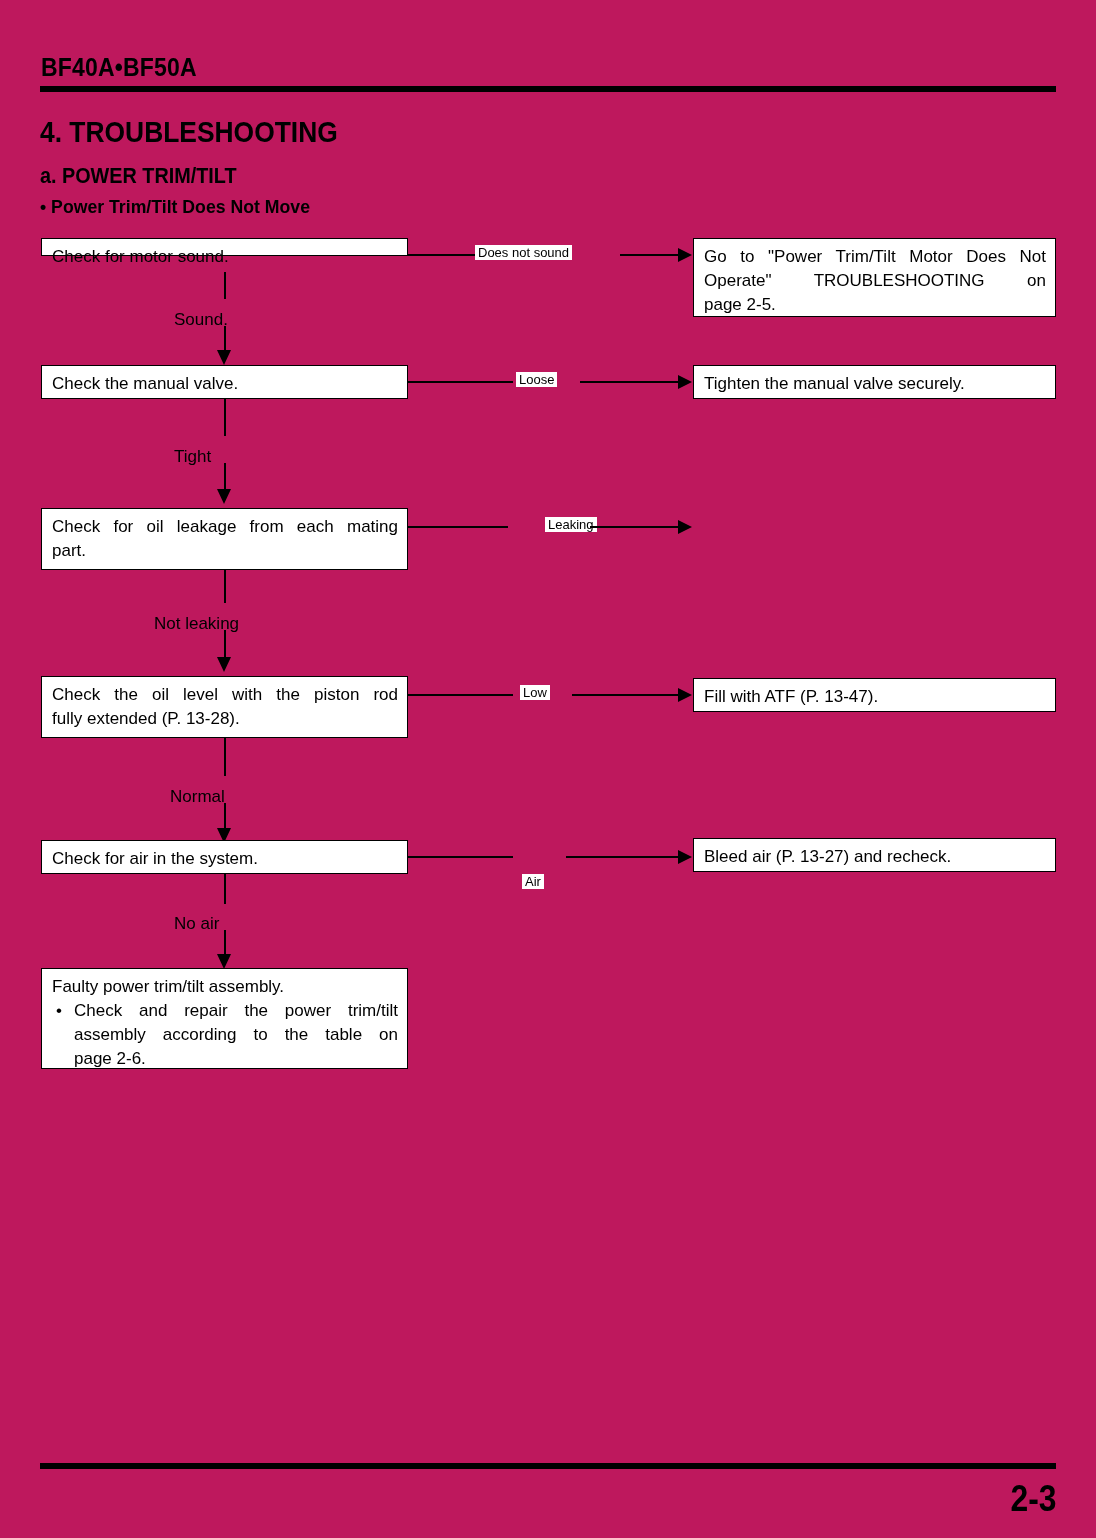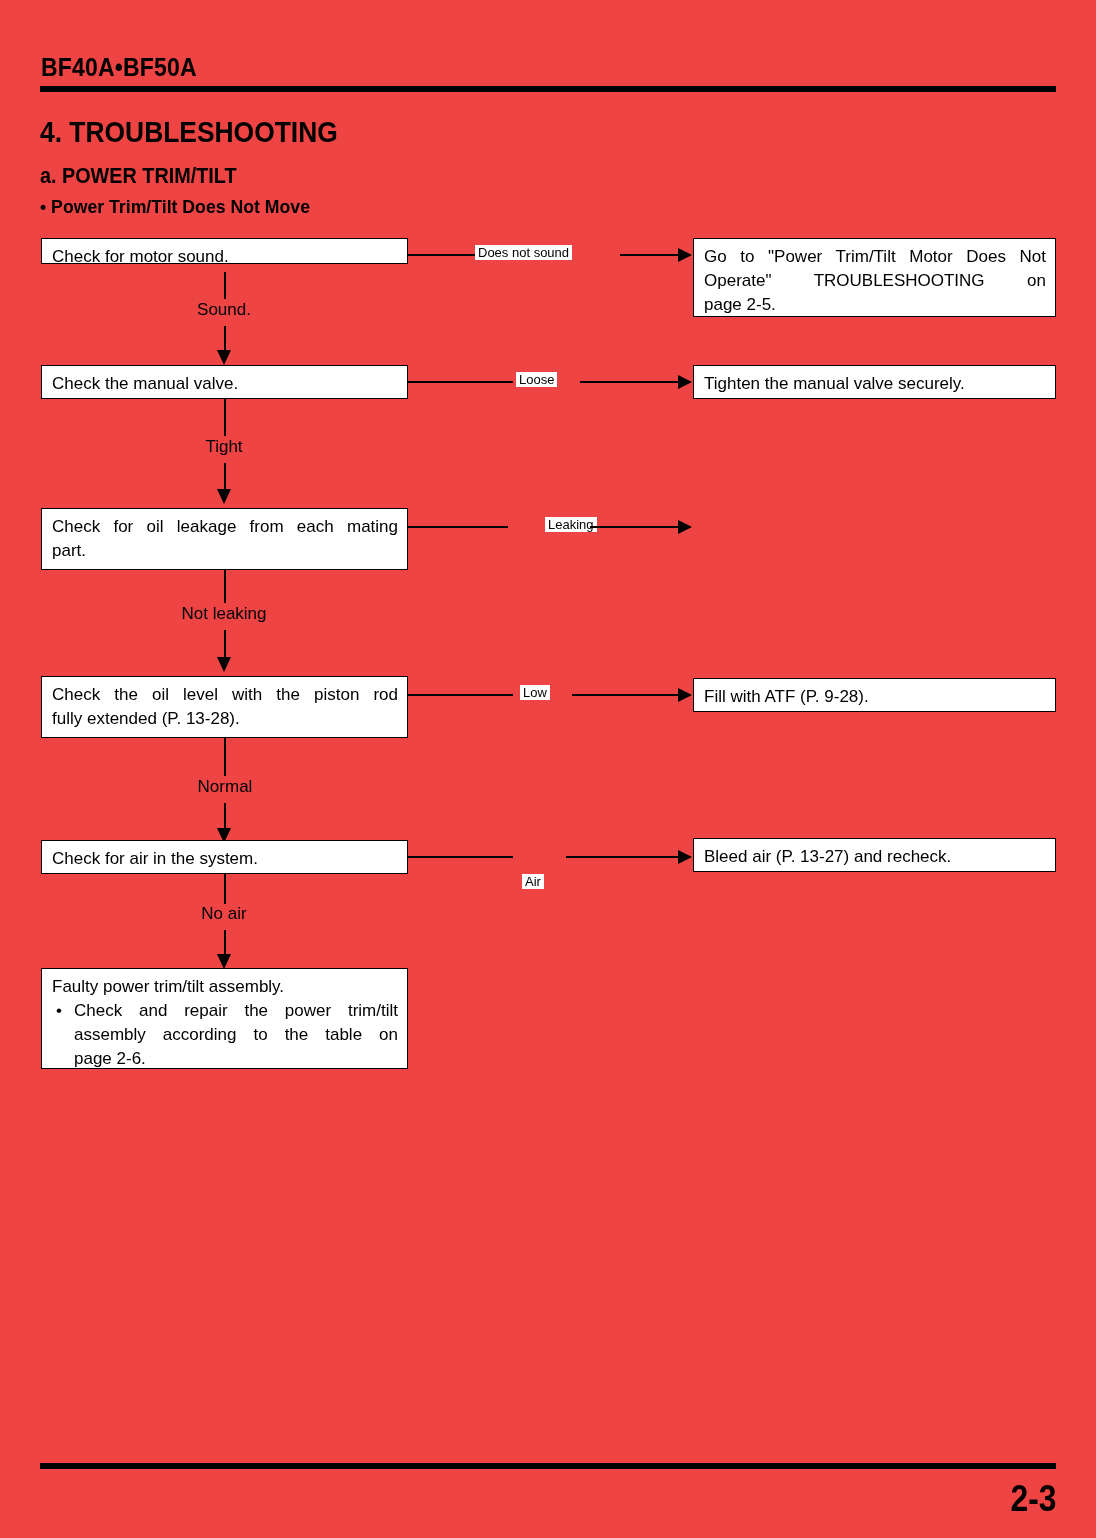--- a/index.html
+++ b/index.html
@@ -9,21 +9,21 @@
     background: #ffffff;
   }
   body {
     font-family: "Liberation Sans", sans-serif;
     color: #000000;
   }
   #page {
     position: relative;
     width: 1096px;
     height: 1538px;
-    background: #ef4444;
+    background: #be185d;
     overflow: hidden;
     text-decoration: underline;
   }
 
   
   .model-title {
     position: absolute;
     left: 41px;
     top: 53px;
     font-size: 25px;
@@ -140,21 +140,22 @@
     position: absolute;
     font-size: 13px;
     white-space: nowrap;
     background: #fff;
     padding: 0 3px;
   }
   .step-label {
     position: absolute;
     font-size: 17px;
     white-space: nowrap;
-    text-align: center;
+    text-align: left;
+    margin-top: 10px;
   }
 
   
   .footer-rule {
     position: absolute;
     left: 40px;
     top: 1463px;
     width: 1016px;
     height: 6px;
     background: #000;
@@ -175,21 +176,21 @@
 
 <div id="page">
 
   <div class="model-title">BF40A•BF50A</div>
   <div class="header-rule"></div>
 
   <div class="h-main">4. TROUBLESHOOTING</div>
   <div class="h-sub">a. POWER TRIM/TILT</div>
   <div class="h-bullet">• Power Trim/Tilt Does Not Move</div>
 
-  <div class="fbox left nojust" style="top:238px; height:26px;">
+  <div class="fbox left nojust" style="top:238px; height:18px;">
     <span class="line">Check for motor sound.</span>
   </div>
   <div class="hline" style="left:408px; top:254px; width:105px;"></div>
   <div class="conn-label" style="left:475px; top:245px;">Does not sound</div>
   <div class="hline" style="left:620px; top:254px; width:60px;"></div>
   <div class="arrow-right" style="left:678px; top:248px;"></div>
   <div class="fbox right nojust" style="top:238px; height:79px;">
     <span class="just-line">Go to "Power Trim/Tilt Motor Does Not</span>
     <span class="just-line">Operate" TROUBLESHOOTING on</span>
     <span class="line">page 2-5.</span>
@@ -229,21 +230,21 @@
 
   <div class="fbox left" style="top:676px; height:62px;">
     <span class="just-line">Check the oil level with the piston rod</span>
     <span class="line">fully extended (P. 13-28).</span>
   </div>
   <div class="hline" style="left:408px; top:694px; width:105px;"></div>
   <div class="conn-label" style="left:520px; top:685px;">Low</div>
   <div class="hline" style="left:572px; top:694px; width:108px;"></div>
   <div class="arrow-right" style="left:678px; top:688px;"></div>
   <div class="fbox right nojust" style="top:678px; height:34px;">
-    <span class="line">Fill with ATF (P. 9-28).</span>
+    <span class="line">Fill with ATF (P. 13-47).</span>
   </div>
   <div class="vline" style="left:224px; top:738px; height:38px;"></div>
   <div class="step-label" style="left:170px; top:777px; width:110px;">Normal</div>
   <div class="vline" style="left:224px; top:803px; height:29px;"></div>
   <div class="arrow-down" style="left:217px; top:828px;"></div>
 
   <div class="fbox left nojust" style="top:840px; height:34px;">
     <span class="line">Check for air in the system.</span>
   </div>
   <div class="hline" style="left:408px; top:856px; width:105px;"></div>

